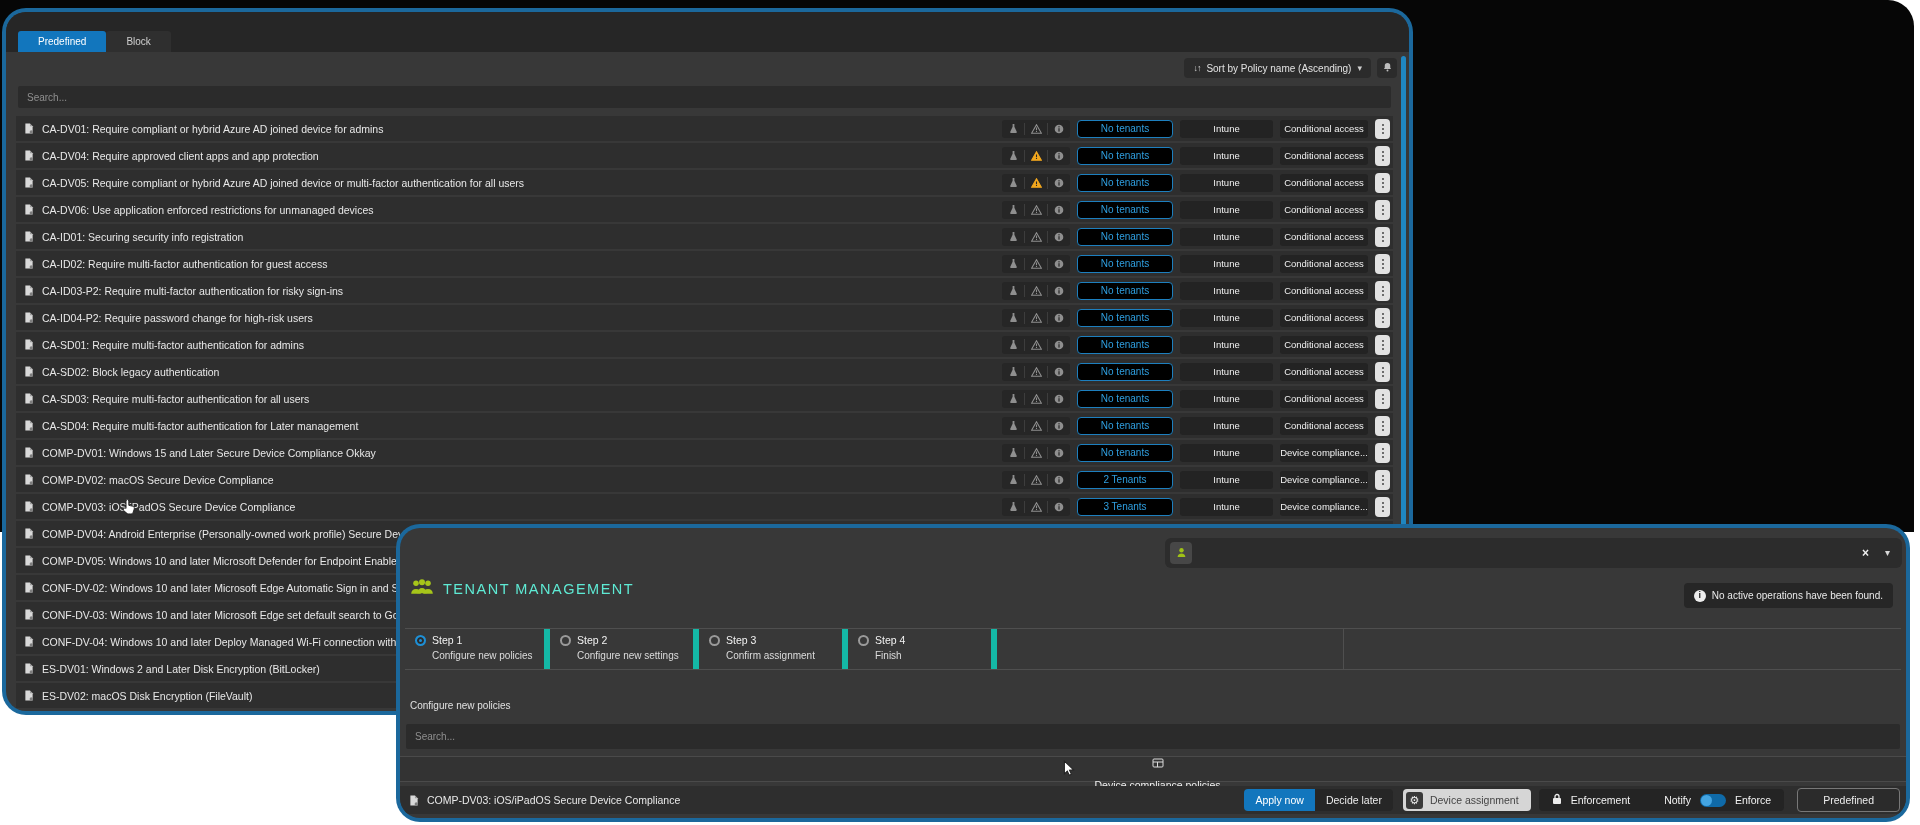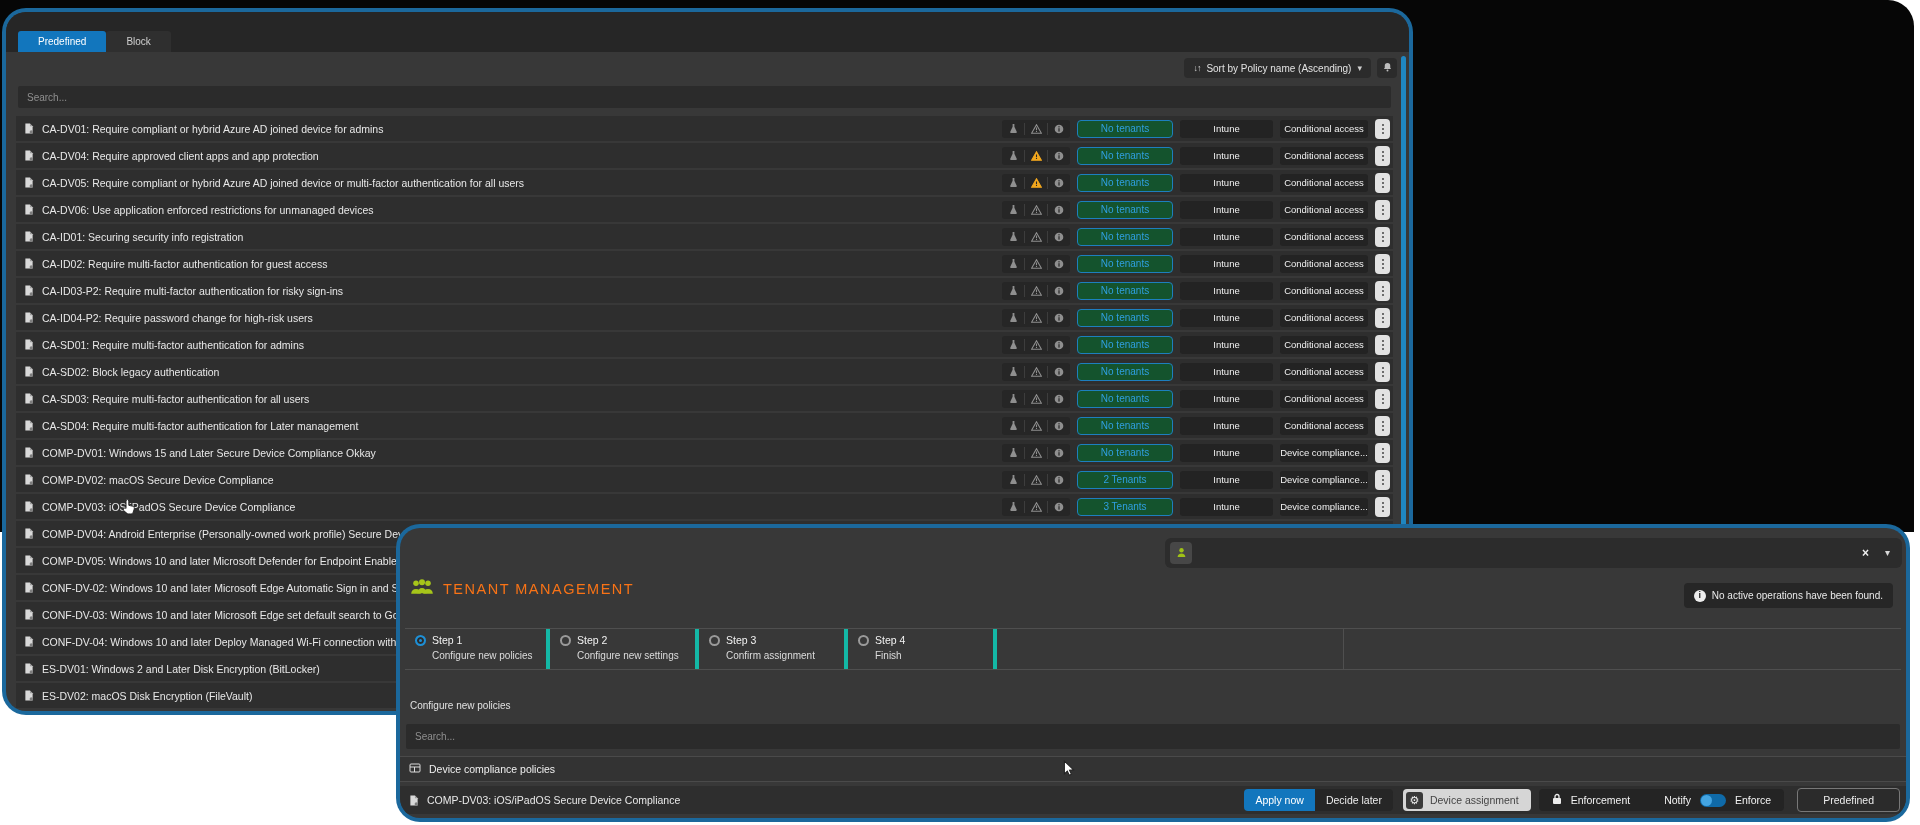--- a/index.html
+++ b/index.html
@@ -27,21 +27,21 @@
   .searchbar input::placeholder,.ov-search input::placeholder{color:#8f8f8f;}
   .rows{position:absolute;left:10px;right:16px;top:104px;display:flex;flex-direction:column;gap:2px;}
   .prow{height:25px;background:#2e2e2e;display:flex;align-items:center;padding:0 5px;position:relative;flex:none;}
   .doc{display:flex;margin-left:3px;}
   .plabel{margin-left:8px;font-size:10.5px;color:#e8e8e8;white-space:nowrap;}
   .rctrl{position:absolute;right:3px;top:0;height:25px;display:flex;align-items:center;gap:7px;}
   .igroup{width:68px;height:18px;background:#262626;border-radius:3px;display:flex;align-items:center;}
   .islot{flex:1;display:flex;align-items:center;justify-content:center;color:#8f8f8f;}
   .isep{width:1px;height:12px;background:#3d3d3d;}
   .tenant-badge{width:94px;height:16px;line-height:16px;text-align:center;border:1px solid #1d7fbe;border-radius:4px;
-                color:#2f9fe0;background:#14532d;font-size:10px;white-space:nowrap;overflow:hidden;}
+                color:#2f9fe0;background:#000000;font-size:10px;white-space:nowrap;overflow:hidden;}
   .chip{height:18px;line-height:18px;text-align:center;background:#232323;border-radius:3px;color:#f0f0f0;
         font-size:9.5px;white-space:nowrap;overflow:hidden;}
   .chip.mdm{width:93px;}
   .chip.ptype{width:88px;}
   .kebab{width:15px;height:20px;background:#e2e2e2;border-radius:4px;display:flex;flex-direction:column;
          align-items:center;justify-content:center;gap:2px;}
   .kebab i{width:2px;height:2px;background:#444;border-radius:50%;display:block;}
   .wsvg .wtri{fill:none;stroke:#8f8f8f;stroke-width:1.2px;}
   .wsvg .wbang{fill:#8f8f8f;}
   .warn-on .wsvg .wtri{fill:#f2a71e;stroke:#f2a71e;}
@@ -52,41 +52,41 @@
   .overlay-window{position:absolute;left:400px;top:528px;width:1506px;height:290px;background:#383838;
                   border-radius:20px;box-shadow:0 0 0 4px #1b689c;overflow:hidden;z-index:5;}
   .drawer{position:absolute;left:765px;top:10px;width:737px;height:30px;background:#2c2c2c;border-radius:6px;
           display:flex;align-items:center;}
   .op-chip{width:22px;height:22px;margin-left:5px;background:#474747;border-radius:4px;display:flex;
            align-items:center;justify-content:center;}
   .drawer-right{margin-left:auto;display:flex;gap:16px;margin-right:12px;align-items:center;}
   .close-x{color:#f0f0f0;font-size:12px;font-weight:bold;line-height:1;}
   .drawer-caret{color:#d8d8d8;font-size:10px;line-height:1;}
   .ov-header{position:absolute;top:50px;left:10px;display:flex;align-items:center;gap:9px;}
-  .ov-title{font-size:14.5px;letter-spacing:1.5px;color:#f97316;}
+  .ov-title{font-size:14.5px;letter-spacing:1.5px;color:#5eead4;}
   .ops-badge{position:absolute;top:55px;right:13px;height:25px;background:#262626;border-radius:4px;
              display:flex;align-items:center;gap:6px;padding:0 10px;font-size:10px;color:#eaeaea;}
   .info-round{width:12px;height:12px;background:#ededed;color:#1e1e1e;border-radius:50%;font-size:9px;
               font-weight:bold;display:flex;align-items:center;justify-content:center;line-height:1;}
   .wizard{position:absolute;left:5px;right:5px;top:100px;border-top:1px solid #4f4f4f;border-bottom:1px solid #4f4f4f;}
   .assign-row{height:25px;border-bottom:1px solid #4f4f4f;display:flex;align-items:center;gap:7px;
               padding-left:6px;font-size:10.5px;color:#f0f0f0;}
   .steps{display:flex;height:40px;}
   .steps::after{content:"";width:346px;border-right:1px solid #4f4f4f;}
-  .step-cell{width:149px;border-right:4px solid #14b8a6;padding:5px 0 0 10px;box-sizing:border-box;flex:none;}
+  .step-cell{width:149px;border-right:6px solid #14b8a6;padding:5px 0 0 10px;box-sizing:border-box;flex:none;}
   .step-cell:first-child{width:145px;}
   .step-top{display:flex;gap:6px;align-items:center;font-size:10.5px;color:#f2f2f2;}
   .radio{width:11px;height:11px;border:2px solid #9a9a9a;border-radius:50%;box-sizing:border-box;flex:none;}
   .step-cell.active .radio{border-color:#1e8fd5;background:#1e8fd5;box-shadow:inset 0 0 0 2px #2c2c2c;}
   .sdesc{margin-left:17px;margin-top:4px;font-size:10px;color:#dcdcdc;white-space:nowrap;}
   .config-label{position:absolute;top:172px;left:10px;font-size:10px;color:#e0e0e0;}
   .ov-search{position:absolute;top:196px;left:6px;right:6px;height:25px;}
   .group-header{position:absolute;top:228px;left:0;right:0;height:26px;background:#333333;border-top:1px solid #4a4a4a;
                 border-bottom:1px solid #4a4a4a;display:flex;align-items:center;gap:8px;padding-left:9px;
-                font-size:10.5px;color:#efefef;box-sizing:border-box;}
+                font-size:10.5px;color:#efefef;box-sizing:border-box;flex-direction:column;}
   .ov-prow{position:absolute;top:258px;left:0;right:0;height:28px;background:#2e2e2e;display:flex;
            align-items:center;padding:0 6px;box-sizing:border-box;}
   .ov-plabel{margin-left:8px;font-size:10.5px;color:#e8e8e8;white-space:nowrap;}
   .row-actions{margin-left:auto;display:flex;align-items:center;text-align:center;}
   .btn{height:22px;display:inline-flex;align-items:center;justify-content:center;font-size:10.5px;white-space:nowrap;}
   .pair{display:flex;}
   .apply{background:#1276bd;color:#fff;border-radius:4px 0 0 4px;padding:0 11px;}
   .decide{background:#262626;color:#ececec;border-radius:0 4px 4px 0;padding:0 11px;}
   .manage{background:#d6d6d6;color:#454545;border-radius:4px;padding:0 12px 0 3px;gap:7px;margin-left:10px;}
   .gear-chip{width:17px;height:17px;background:#3a3a3a;color:#ededed;border-radius:3px;font-size:11px;

